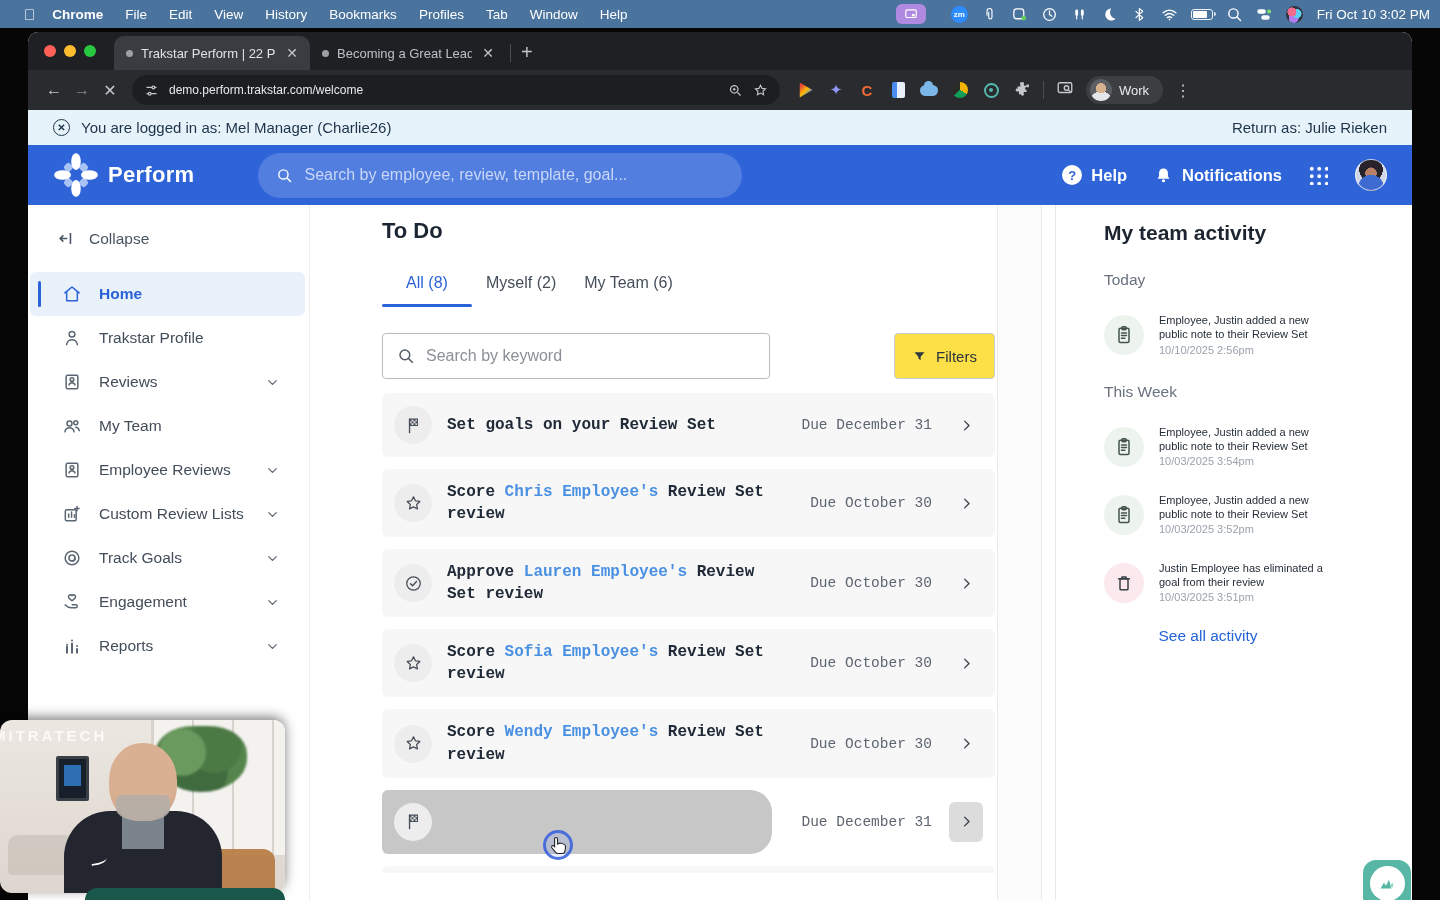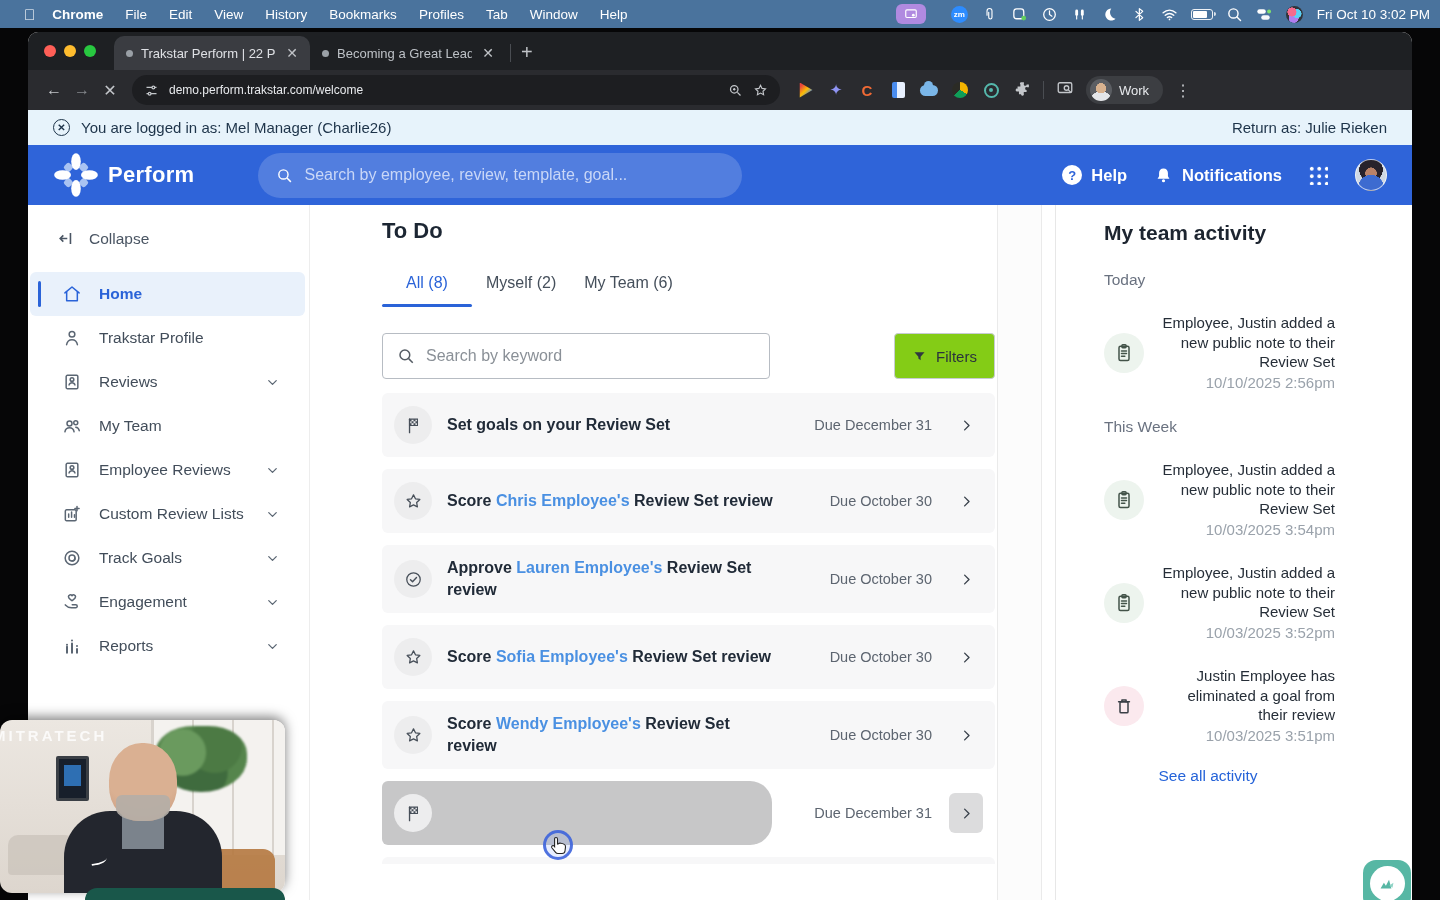--- a/index.html
+++ b/index.html
@@ -114,21 +114,21 @@
   .tab-btn.active::after { content:''; position:absolute; left:0; right:0; bottom:0; height:3px; background:#2a63d8; border-radius:2px; }
   .controls { display:flex; align-items:center; margin-top:26px; }
   .kw-search { width:388px; height:46px; border:1px solid #b7bcc3; border-radius:4px; display:flex; align-items:center; padding:0 14px; gap:11px; color:#7d848d; }
   .kw-search svg { width:18px; height:18px; flex:0 0 auto; }
   .kw-search input { border:none; outline:none; font-size:16px; color:#333; width:100%; font-family:inherit; background:transparent; }
   .kw-search input::placeholder { color:#8a9097; }
   .filters-btn { margin-left:auto; width:101px; height:46px; border:1px solid #c7ccd2; border-radius:4px; display:flex; align-items:center; justify-content:center; gap:9px; color:#2b333d; font-size:15px; }
   .filters-btn svg { width:15px; height:15px; }
 
   .tasks { margin-top:14px; display:flex; flex-direction:column; gap:12px; }
-  .task { position:relative; background:#f7f7f8; border-radius:6px; display:flex; align-items:center; min-height:46px; padding:12px 12px 12px 12px; }
+  .task { position:relative; background:#f7f7f8; border-radius:6px; display:flex; align-items:center; min-height:46px; padding:12px 12px 12px 12px;font-family:Liberation Mono, monospace; }
   .task-ico { width:38px; height:38px; border-radius:50%; background:#ededee; color:#474f59; display:flex; align-items:center; justify-content:center; flex:0 0 auto; position:relative; z-index:1; }
   .task-ico svg { width:19px; height:19px; }
   .task-text { margin-left:15px; width:332px; font-size:16px; font-weight:600; color:#212b38; line-height:1.38; position:relative; z-index:1; }
   .task-name { color:#4a90e2; }
   .task-due { margin-left:auto; font-size:14.5px; color:#5d6570; white-space:nowrap; position:relative; z-index:1; }
   .chev-box { margin-left:17px; color:#3a424c; display:flex; align-items:center; justify-content:center; width:34px; height:40px; position:relative; z-index:1; }
   .chev-box svg { width:15px; height:15px; }
   .task.highlighted { background:#fff; }
   .task.highlighted::before { content:''; position:absolute; left:0; top:0; bottom:0; width:390px; background:#c7c7c8; border-radius:6px 22px 22px 6px; }
   .task.highlighted .chev-box { background:#dcdcdd; border-radius:6px; }
@@ -137,21 +137,21 @@
   .gutter { position:absolute; left:969px; top:0; bottom:0; width:45px; background:#fcfcfc; border-left:1px solid #eaeaea; border-right:1px solid #eaeaea; }
 
   .activity { position:absolute; left:1027px; right:0; top:0; bottom:0; border-left:1px solid #e7e7e7; padding-left:48px; }
   .act-title { margin-top:16px; font-size:21px; font-weight:600; color:#1d2530; }
   .act-label { margin-top:26px; font-size:15.5px; color:#6a7280; }
   .act-item { display:flex; gap:15px; margin-top:24px; }
   .act-ico { width:40px; height:40px; border-radius:50%; display:flex; align-items:center; justify-content:center; flex:0 0 auto; align-self:center; }
   .act-ico svg { width:20px; height:20px; }
   .act-ico.note { background:#edf4ee; color:#435349; }
   .act-ico.trash { background:#fbe9ee; color:#3a3f46; }
-  .act-body { width:176px; font-size:15px; color:#262e38; line-height:1.3;text-align:right; }
+  .act-body { width:176px; font-size:11px; color:#262e38; line-height:1.3; }
   .act-time { display:block; color:#9aa2ab; margin-top:1px; }
   .see-all { margin-top:22px; padding-right:100px; text-align:center; font-size:15.5px; color:#2563d9; }
 
   .teal-widget { position:absolute; right:1px; bottom:-10px; width:48px; height:50px; border-radius:13px; background:#57b7a4; display:flex; align-items:flex-start; justify-content:center; padding-top:6px; }
   .teal-widget .orb { width:35px; height:35px; border-radius:50%; background:#fff; display:flex; align-items:center; justify-content:center; }
   .teal-widget svg { width:22px; height:22px; }
 
   
   .webcam { position:absolute; left:0; top:720px; width:285px; height:173px; border-radius:12px; overflow:hidden;
     background:linear-gradient(#ece7e1, #ddd6ce); box-shadow:0 -3px 12px rgba(0,0,0,.5); }
@@ -555,21 +555,21 @@
             <div class="tab-btn">My Team (6)</div>
           </div>
         <div class="controls">
           <div class="kw-search">
             <svg viewBox="0 0 24 24" fill="none" stroke="#555c64" stroke-width="2">
                 <circle cx="10.5" cy="10.5" r="6.5"></circle>
                 <path d="M15.5 15.5L21 21"></path>
               </svg>
             <input type="text" placeholder="Search by keyword" style="">
           </div>
-          <button class="filters-btn" style="background:#84cc16;font-family:inherit;">
+          <button class="filters-btn" style="background:#fde047;font-family:inherit;">
             <svg viewBox="0 0 24 24">
                 <path d="M4 5h16l-6.2 7.2v5.6l-3.6-2.5v-3.1z" fill="#2f3740"></path>
               </svg>
             <span>Filters</span>
           </button>
         </div>
         <div class="tasks">
             <div class="task">
      <span class="task-ico">
                 <svg viewBox="0 0 24 24">

